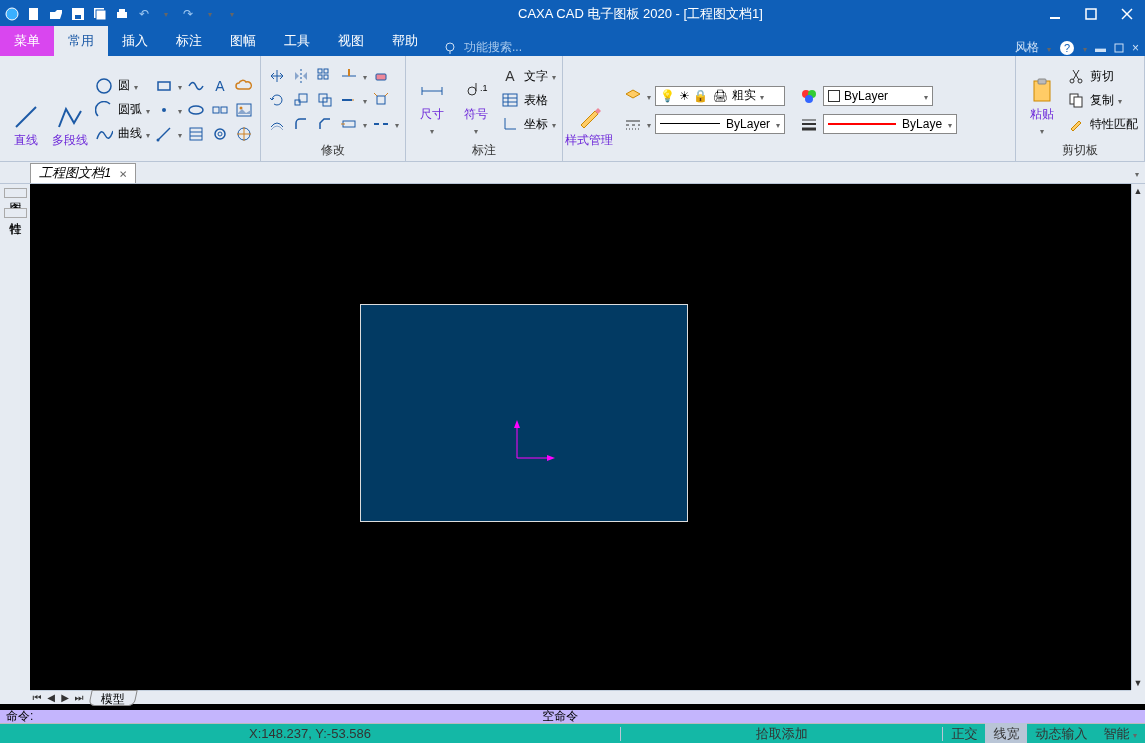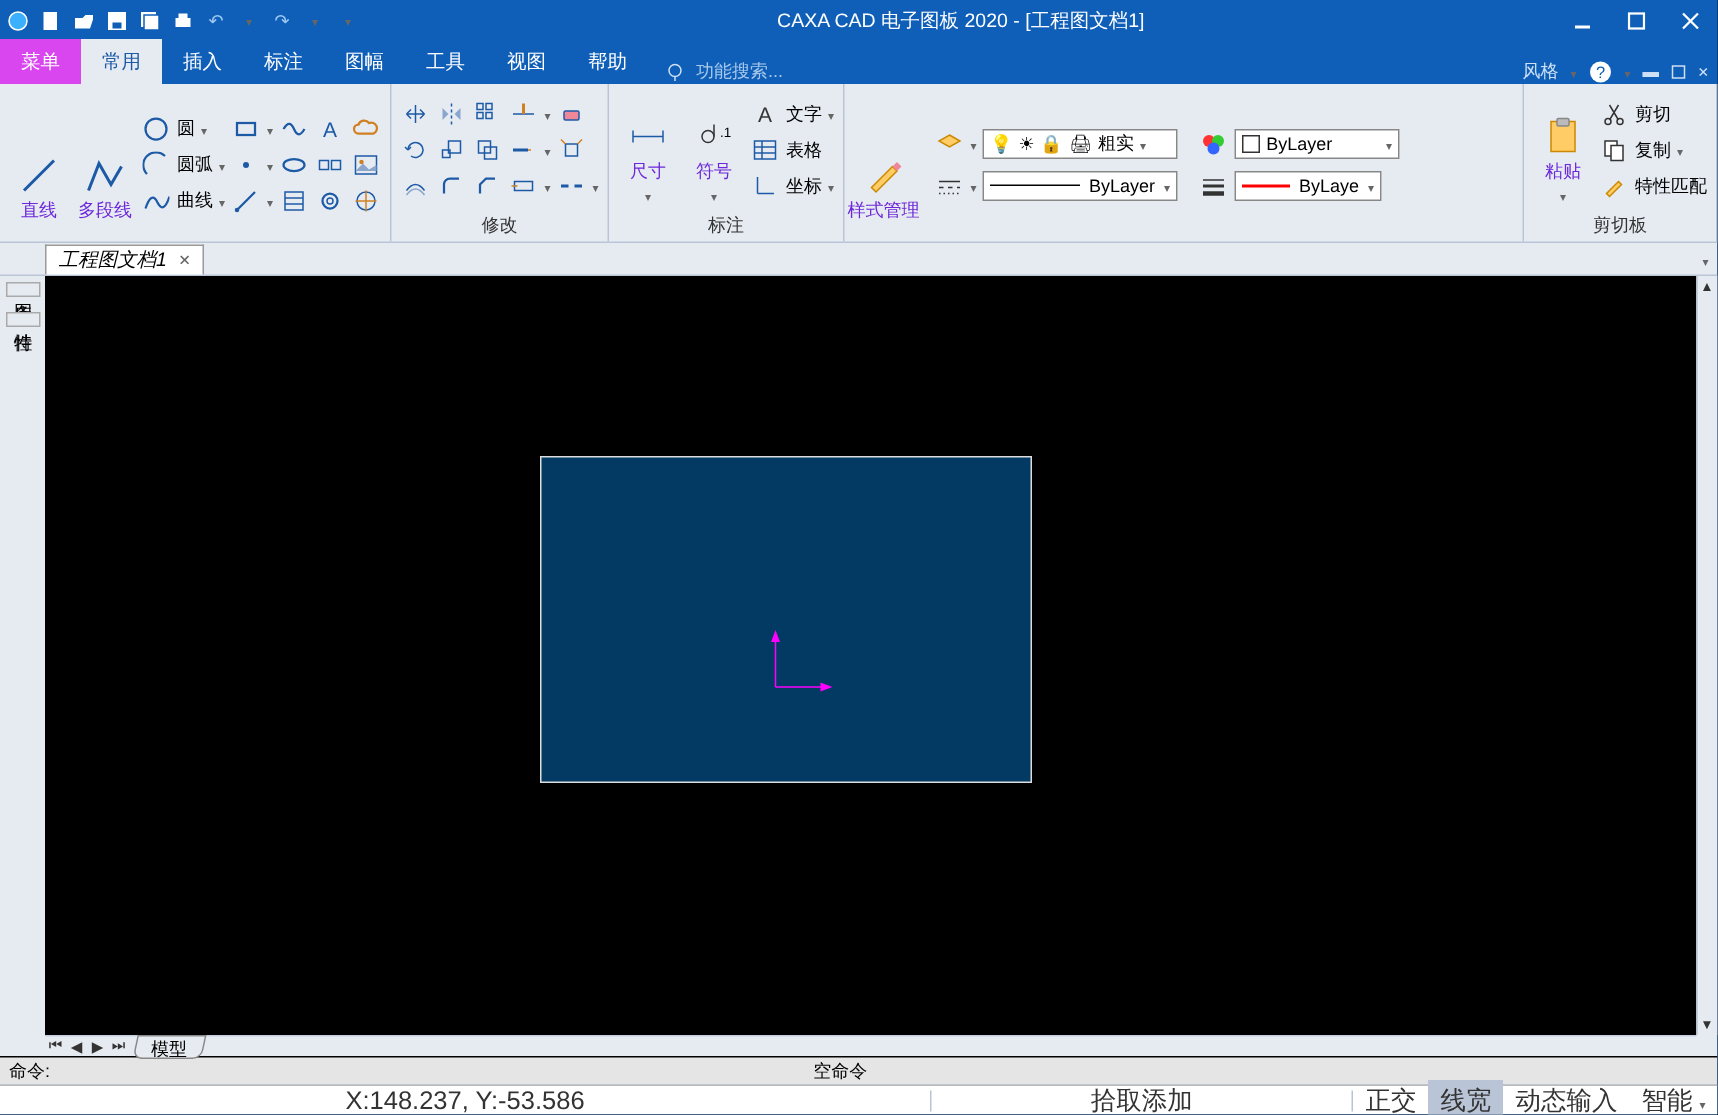--- a/index.html
+++ b/index.html
@@ -55,22 +55,22 @@
 .paper { position:absolute; left:330px; top:120px; width:328px; height:218px; background:#023a63; border:1px solid #ddd; }
 .origin { position:absolute; left:477px; top:234px; }
 .rightscroll { position:absolute; right:0; top:0; bottom:14px; width:14px; background:#e6ebf2; border-left:1px solid #c3cfdd; }
 .rs-arrow { position:absolute; right:0; width:14px; height:14px; display:flex; align-items:center; justify-content:center; font-size:9px; color:#333; }
 .bottomscroll { position:absolute; left:0; right:14px; bottom:0; height:14px; background:#e6ebf2; border-top:1px solid #c3cfdd; display:flex; align-items:center; }
 .nav-arrow { width:14px; text-align:center; font-size:10px; color:#333; }
 .model-tab { background:#e6ebf2; border:1px solid #888; height:16px; padding:0 10px; margin-left:4px; font-size:12px; border-radius: 0 0 6px 6px; transform: skewX(-12deg);}
 .model-tab span { display:inline-block; transform: skewX(12deg); }
 
 
-.cmdbar { height:19px; background:#e5e5e5; border-top:1px solid #000000; display:flex; align-items:center; padding:0 6px; font-size:12px; }
-.statusbar { height:20px; background:#ffffff; border-top:1px solid #bbb; display:flex; align-items:center; font-size:17px; color:#333; }
+.cmdbar { height:19px; background:#c4b5fd; border-top:6px solid #000000; display:flex; align-items:center; padding:0 6px; font-size:12px; }
+.statusbar { height:20px; background:#14b8a6; border-top:1px solid #bbb; display:flex; align-items:center; font-size:13px; color:#333; }
 .statusbar .cell { padding:0 10px; }
 .statusbar .spacer { flex:1; }
 .statusbar .toggle { padding:2px 8px; }
 .statusbar .toggle.on { background:#b9c5d6; }
 .sep-v { width:1px; height:14px; background:#b9c5d6; }
 
 svg { display:block; }
 </style>
 </head>
 <body>
@@ -541,21 +541,21 @@
             </div>
         </div>
         <div class="prop-row">
           <span class="sicon">
               <svg width="18" height="18">
                 <line x1="2" y1="5" x2="16" y2="5" stroke="#333" stroke-width="1"></line>
                 <line x1="2" y1="9" x2="16" y2="9" stroke="#333" stroke-width="2"></line>
                 <line x1="2" y1="14" x2="16" y2="14" stroke="#333" stroke-width="3"></line>
               </svg>
             </span>
-          <div class="line-sel" style="width:98px">
+          <div class="line-sel" style="width:134px">
               <span class="line-prev" style="background:#f00;height:2px"></span>
               <span>ByLaye</span>
               <span class="tri"></span>
             </div>
         </div>
       </div>
     </div>
   </div>
 
   <div class="group">

